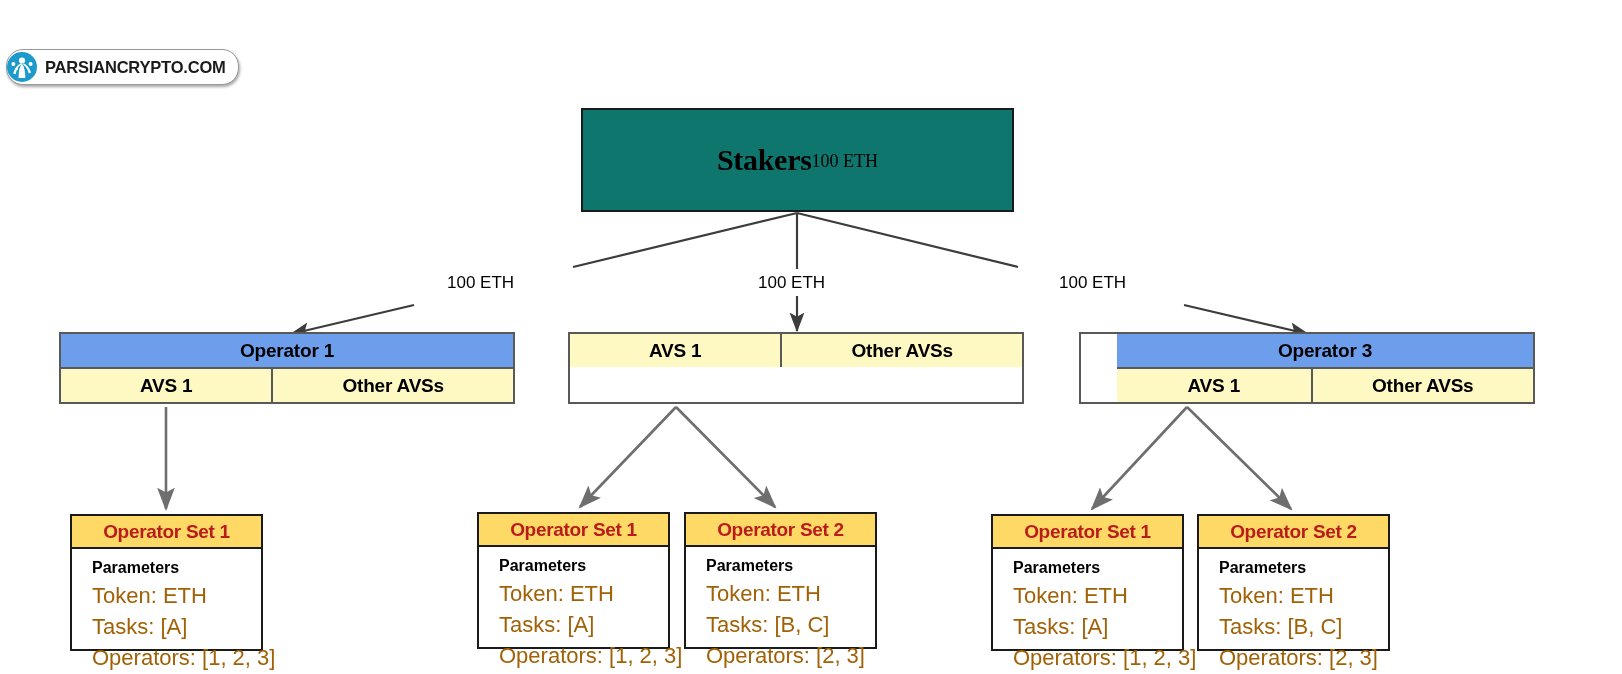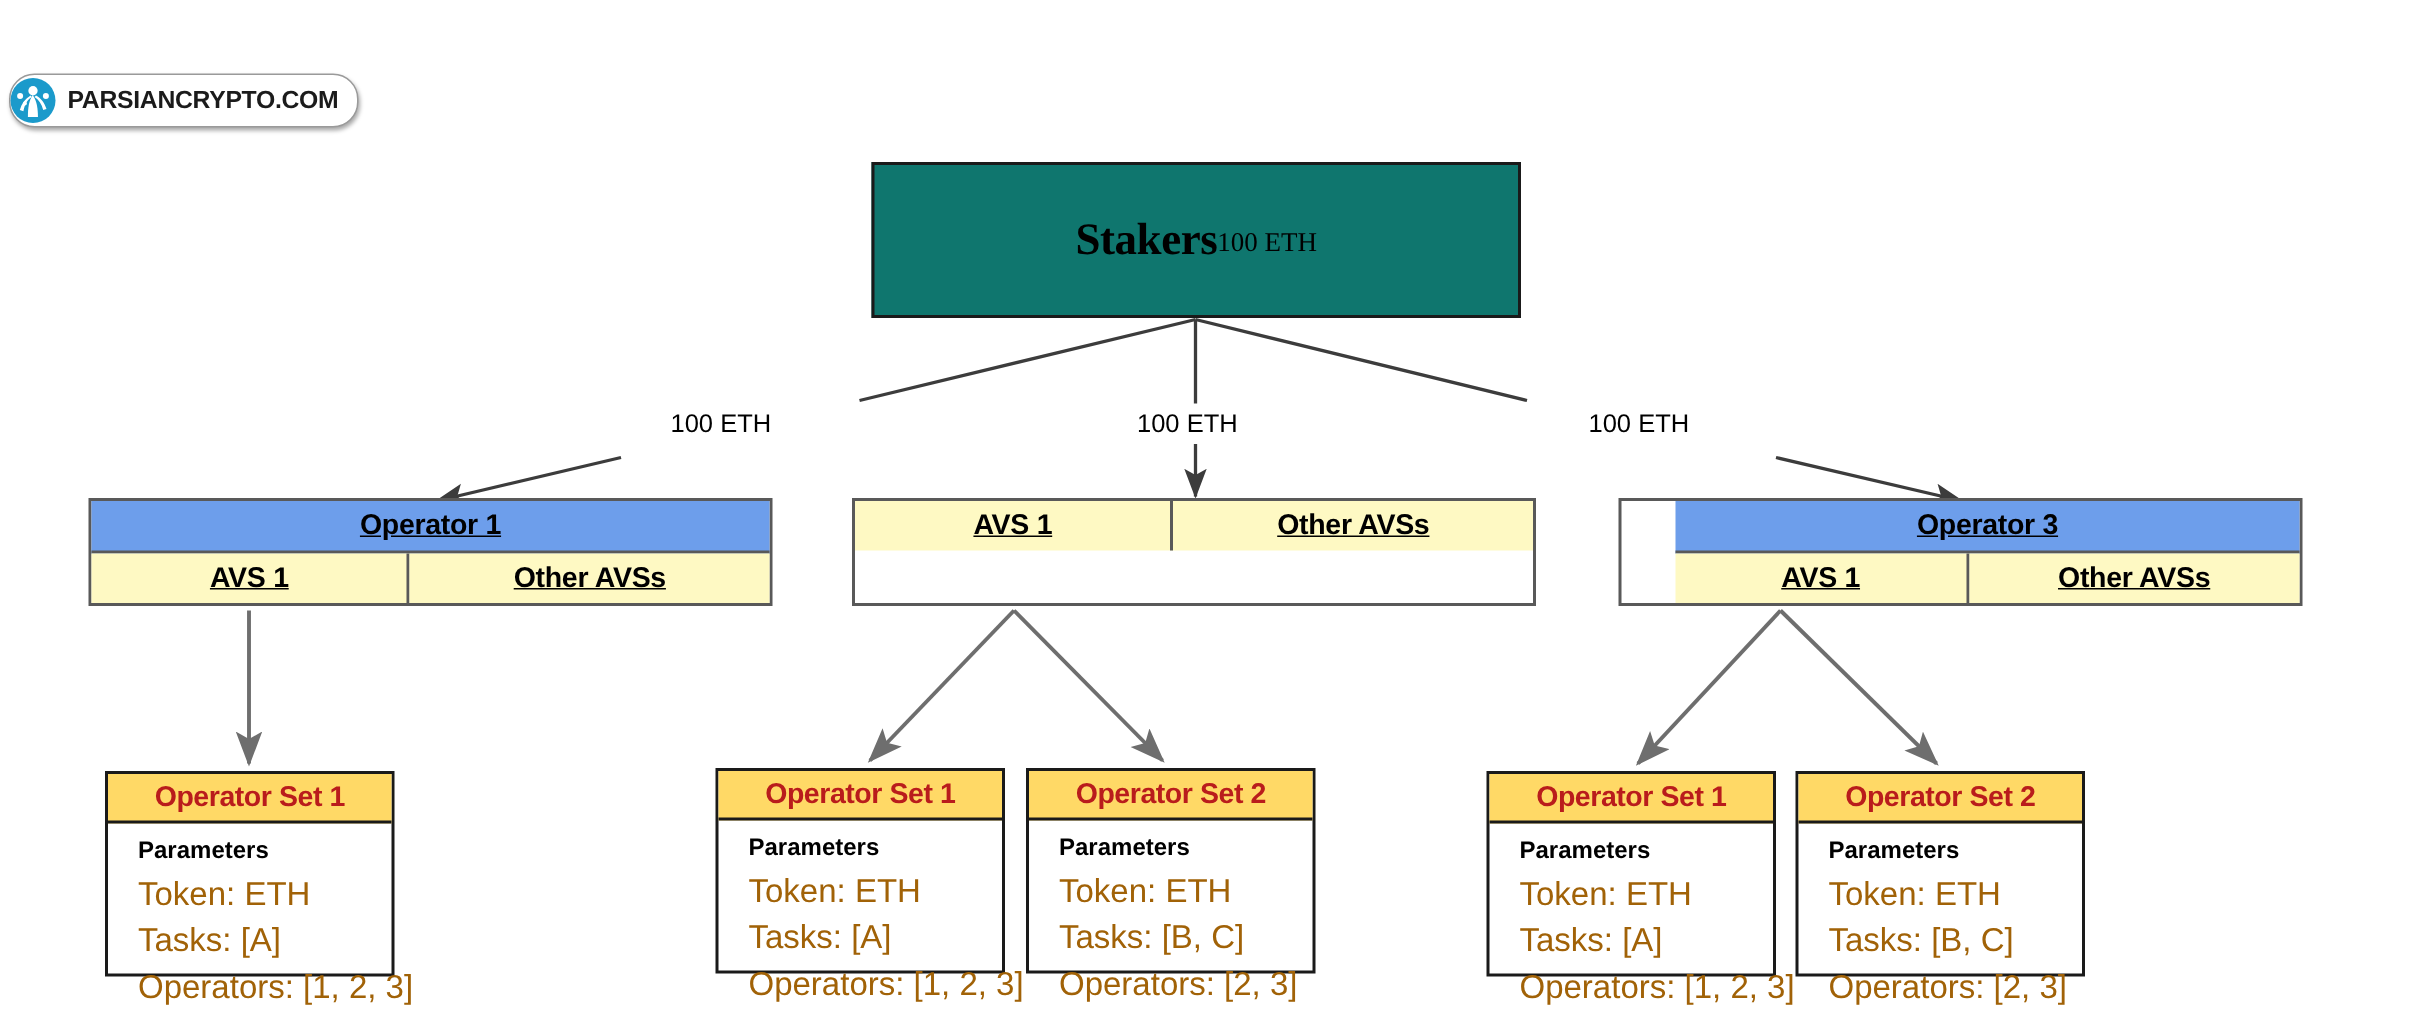--- a/index.html
+++ b/index.html
@@ -88,21 +88,20 @@
     font-size: 18px;
     color: #000000;
     margin-top: 4px;
     line-height: 1.1;
   }
 
   
   .operator {
     border: 2px solid #595959;
     box-sizing: border-box;
-    text-decoration: underline;
   }
   .op-head {
     background: #6D9EEB;
     height: 35px;
     display: flex;
     align-items: center;
     justify-content: center;
     border-bottom: 2px solid #595959;
     box-sizing: border-box;
   }

